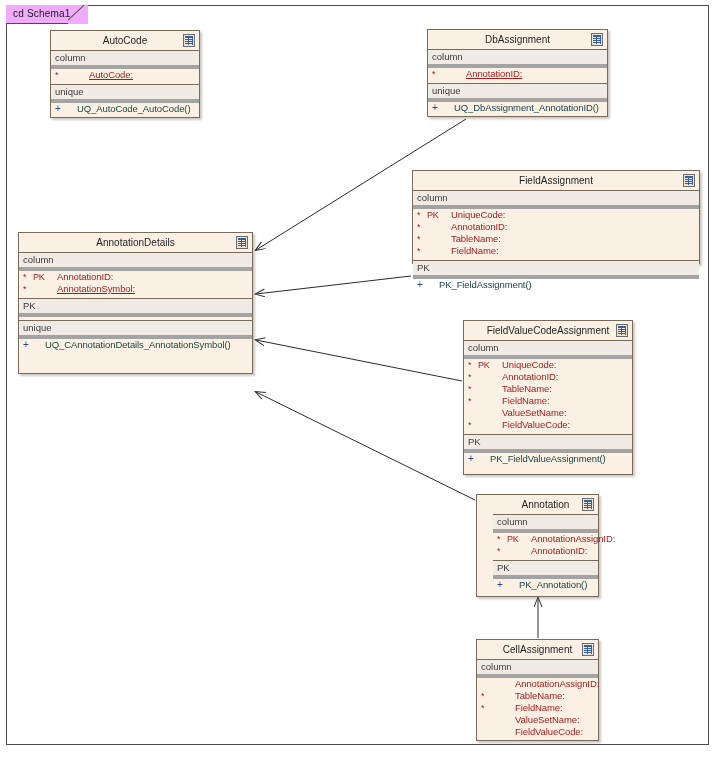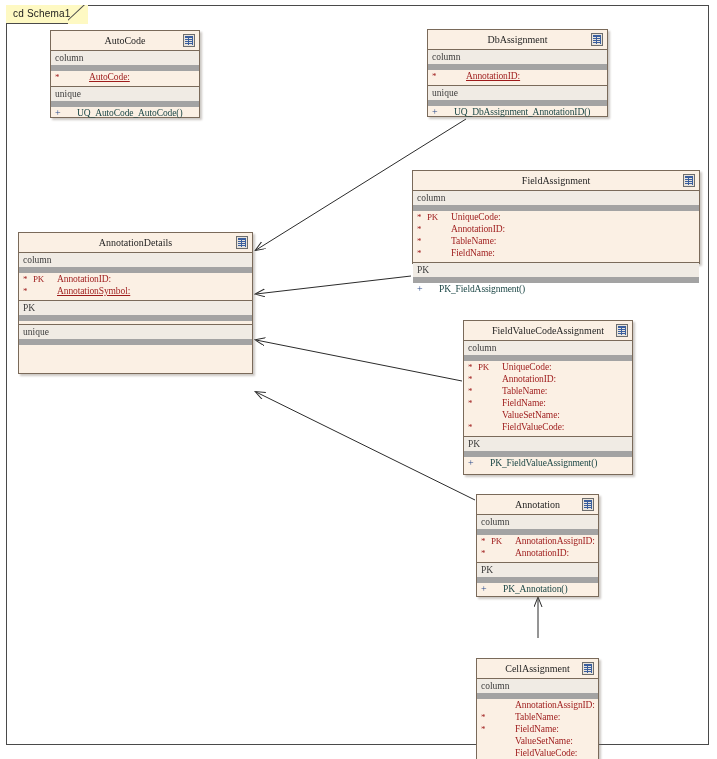--- a/index.html
+++ b/index.html
@@ -26,21 +26,21 @@
     box-sizing: border-box;
     background: #ffffff;
   }
   #frame-tab {
     position: absolute;
     left: 6px;
     top: 5px;
     width: 82px;
     height: 19px;
     box-sizing: border-box;
-    background: #fef9c3;
+    background: #f0abfc;
   }
   #frame-tab .tab-body {
     position: absolute;
     left: 0; top: 0;
     width: 62px;
     height: 19px;
     border-right: none;
     box-sizing: border-box;
     border-bottom: 1px solid #4a4a4a;
   }
@@ -74,21 +74,20 @@
 
   
   .uml-class {
     position: absolute;
     box-sizing: border-box;
     background: #fbf0e4;
     border: 1px solid #7a6a5a;
     box-shadow: 2px 2px 2px rgba(120,110,100,0.38);
     font-size: 9.5px;
     color: #9e1b1b;
-    font-family: Liberation Serif, serif;
   }
   .uml-header {
     position: relative;
     height: 19px;
     line-height: 19px;
     text-align: center;
     background: #fbf0e4;
     border-bottom: 1px solid #7a6a5a;
     color: #1f1f1f;
     font-size: 10px;
@@ -133,21 +132,21 @@
   }
   .uml-section:last-child { border-bottom: none; }
 
   .section-title {
     display: block;
     background: #f0ebe4;
     color: #3c3c3c;
     font-size: 9.5px;
     line-height: 12px;
     padding: 1px 0 1px 4px;
-    border-bottom: 6px solid #a3a3a3;
+    border-bottom: 4px solid #a3a3a3;
     white-space: nowrap;
   }
 
   .attr-row, .op-row {
     display: block;
     position: relative;
     height: 12px;
     line-height: 12px;
     white-space: nowrap;
     padding-left: 4px;
@@ -292,20 +291,21 @@
       <div class="uml-section">
         <span class="section-title">column</span>
         <span class="attr-row"><span class="attr-mark">*</span><span class="attr-pk">PK</span><span class="attr-name">AnnotationID:</span></span>
         <span class="attr-row"><span class="attr-mark">*</span><span class="attr-pk"></span><span class="attr-name uline">AnnotationSymbol:</span></span>
       </div>
       <div class="uml-section">
         <span class="section-title">PK</span>
       </div>
       <div class="uml-section">
         <span class="section-title">unique</span>
+        <span class="op-row"><span class="op-plus">+</span><span class="op-name">UQ_CAnnotationDetails_AnnotationSymbol()</span></span>
       </div>
     </div>
     <div class="uml-class" style="left: 463px; top: 320px; width: 170px; height: 155px;">
       <div class="uml-header"><span>FieldValueCodeAssignment</span><span class="uml-icon">
           <i></i>
           <i></i>
           <i></i>
           <i></i>
           <span></span>
           <span></span>
@@ -317,40 +317,40 @@
         <span class="attr-row"><span class="attr-mark">*</span><span class="attr-pk"></span><span class="attr-name">TableName:</span></span>
         <span class="attr-row"><span class="attr-mark">*</span><span class="attr-pk"></span><span class="attr-name">FieldName:</span></span>
         <span class="attr-row"><span class="attr-mark"></span><span class="attr-pk"></span><span class="attr-name">ValueSetName:</span></span>
         <span class="attr-row"><span class="attr-mark">*</span><span class="attr-pk"></span><span class="attr-name">FieldValueCode:</span></span>
       </div>
       <div class="uml-section">
         <span class="section-title">PK</span>
         <span class="op-row"><span class="op-plus">+</span><span class="op-name">PK_FieldValueAssignment()</span></span>
       </div>
     </div>
-    <div class="uml-class" style="left: 476px; top: 494px; width: 123px; height: 103px;">
+    <div class="uml-class" style="left: 476px; top: 494px; width: 123px; height: 103px; padding-left: 16px;">
       <div class="uml-header"><span>Annotation</span><span class="uml-icon">
           <i></i>
           <i></i>
           <i></i>
           <i></i>
           <span></span>
           <span></span>
         </span></div>
       <div class="uml-section">
         <span class="section-title">column</span>
         <span class="attr-row"><span class="attr-mark">*</span><span class="attr-pk">PK</span><span class="attr-name">AnnotationAssignID:</span></span>
         <span class="attr-row"><span class="attr-mark">*</span><span class="attr-pk"></span><span class="attr-name">AnnotationID:</span></span>
       </div>
       <div class="uml-section">
         <span class="section-title">PK</span>
         <span class="op-row"><span class="op-plus">+</span><span class="op-name">PK_Annotation()</span></span>
       </div>
     </div>
-    <div class="uml-class" style="left: 476px; top: 658px; width: 123px; height: 102px;">
+    <div class="uml-class" style="left: 476px; top: 639px; width: 123px; height: 102px;">
       <div class="uml-header"><span>CellAssignment</span><span class="uml-icon">
           <i></i>
           <i></i>
           <i></i>
           <i></i>
           <span></span>
           <span></span>
         </span></div>
       <div class="uml-section">
         <span class="section-title">column</span>

